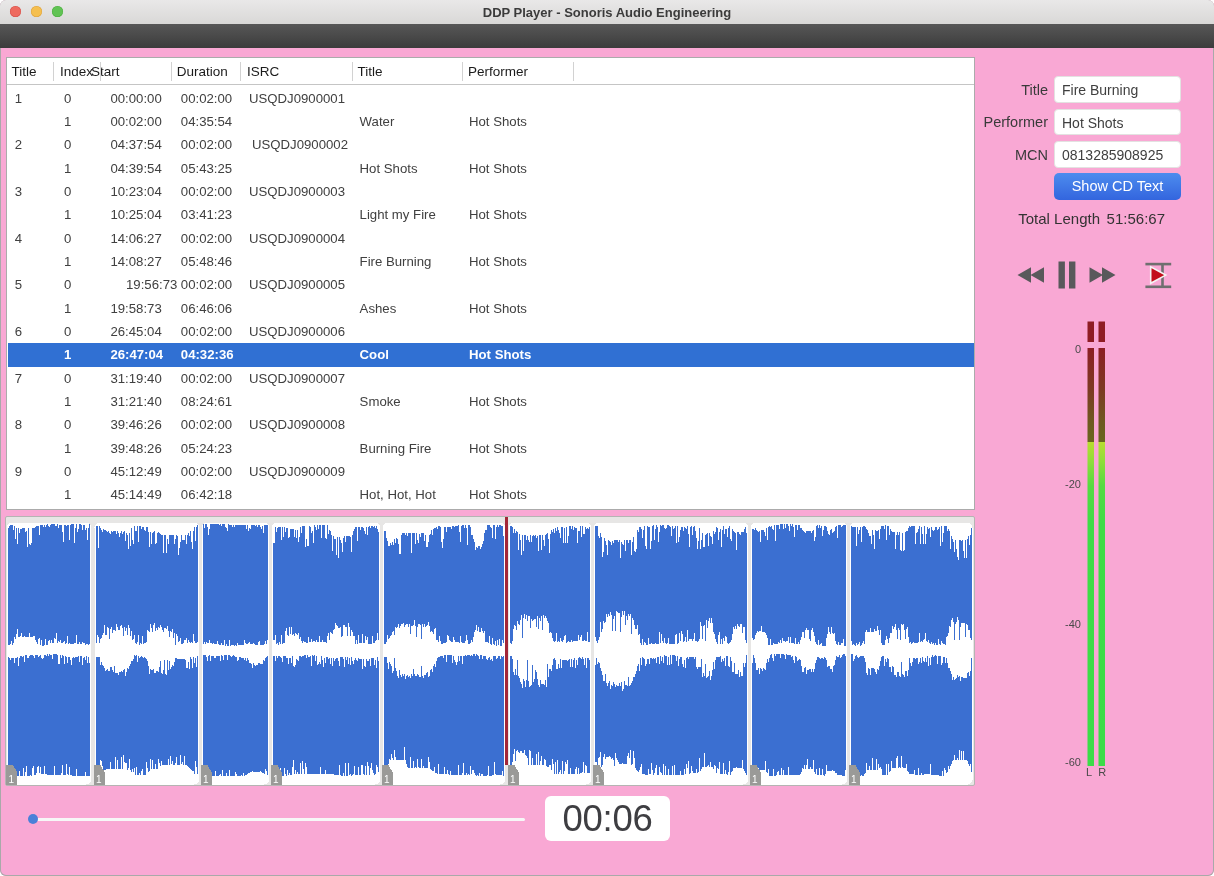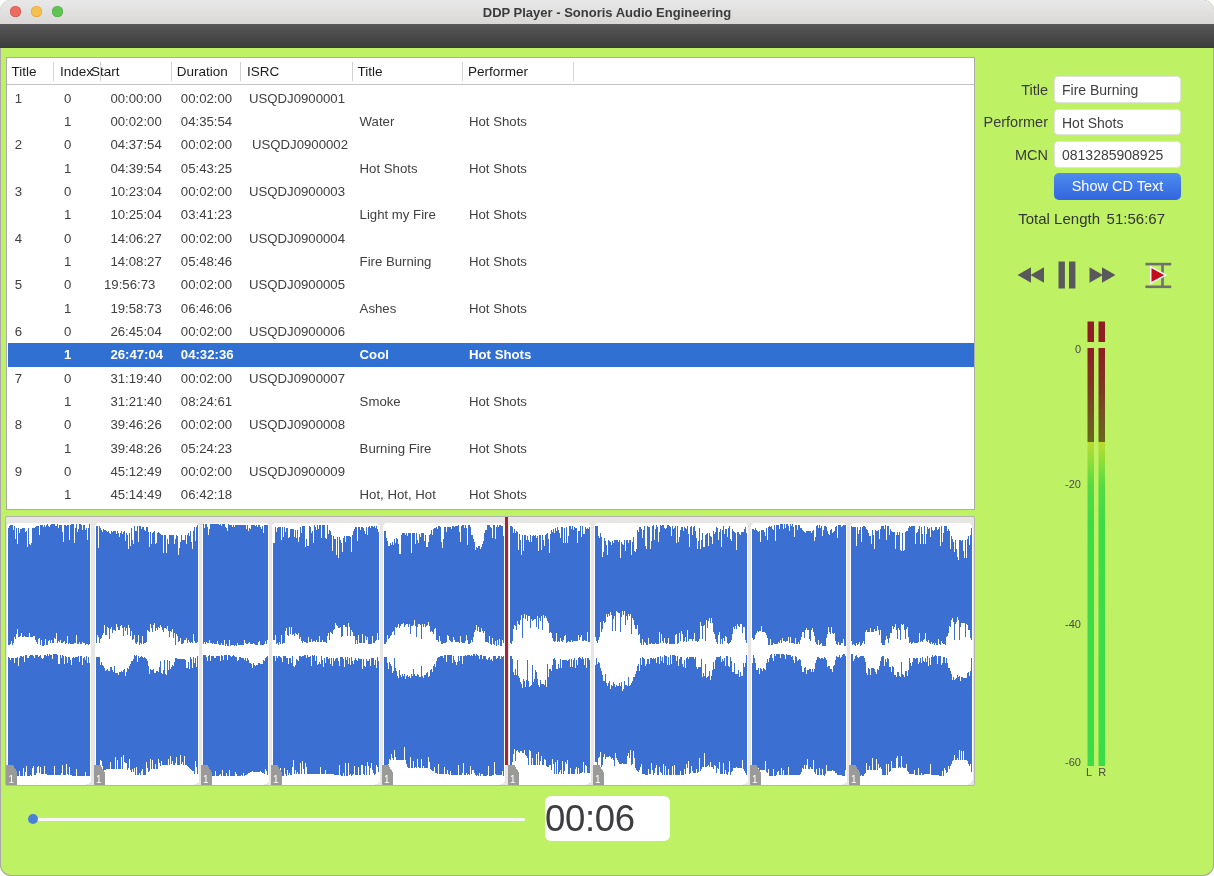--- a/index.html
+++ b/index.html
@@ -1,16 +1,16 @@
 <!DOCTYPE html>
 <html><head><meta charset="utf-8"><style>
 * { margin:0; padding:0; box-sizing:border-box; }
 html,body { width:1214px; height:876px; background:#fff; font-family:"Liberation Sans",sans-serif; -webkit-font-smoothing:antialiased; }
-.win { position:absolute; left:0; top:0; width:1214px; height:876px; background:#bef264;
-  border-radius:11px; overflow:hidden; box-shadow:inset 0 0 0 1px #a9a9a9; }
+.win { position:absolute; left:0; top:0; width:1214px; height:876px; background:#f9a8d4;
+  border-radius:6px; overflow:hidden; box-shadow:inset 0 0 0 1px #a9a9a9; }
 .titlebar { position:absolute; left:0; top:0; width:100%; height:24px;
   background:linear-gradient(#e9e8e8,#d9d8d7); }
 .tl { position:absolute; top:5.7px; width:11.6px; height:11.6px; border-radius:50%; }
 .title { position:absolute; top:0; left:0; width:100%; height:24px; line-height:25px;
   text-align:center; font-size:13px; font-weight:bold; color:#3b3b3b; }
 .menubar { position:absolute; left:0; top:24px; width:100%; height:24px;
   background:linear-gradient(#575757,#3c3c3c); }
 .menubar span { position:absolute; top:0; height:32px; line-height:25px; color:#fff; font-size:20px;margin-top:36px; }
 .tablebox { position:absolute; left:6px; top:57px; width:969px; height:453px; background:#fff;
   border:1px solid #ababab; }
@@ -24,21 +24,21 @@
 .input { position:absolute; left:1054px; width:127px; height:26.5px; background:#fff;
   border:1px solid #e3e2e1; border-radius:4px; font-size:14px; color:#3f3f3f;
   line-height:26px; padding-left:7px; }
 .btn { position:absolute; left:1054px; top:173px; width:127px; height:27px; border-radius:5px;
   background:linear-gradient(#4d8cee,#3365de); color:#fff; font-size:14.5px; text-align:center;
   line-height:27px; }
 .meterlab { position:absolute; font-size:11px; color:#4a4a4a; width:30px; text-align:right; }
 .wavebox { position:absolute; left:5px; top:516px; width:970px; height:270px;
   background:#e7e6e5; border:1px solid #b5b4b3; border-radius:2px; }
 .timebox { position:absolute; left:545px; top:796px; width:125px; height:45px; background:#fff;
-  border-radius:6px; color:#3e3e42; font-size:36.5px; letter-spacing:-0.3px; line-height:45.5px; }
+  border-radius:6px; color:#3e3e42; font-size:36.5px; letter-spacing:-0.3px; text-align:center; line-height:45.5px; }
 .status { position:absolute; left:16px; top:855px; font-size:14px; color:#3a3a3a; }
 </style></head><body>
 <div class="win">
   <div class="titlebar">
     <div class="title">DDP Player - Sonoris Audio Engineering</div>
     <div class="tl" style="left:9.8px;background:#ee6a5f;box-shadow:inset 0 0 0 0.5px #d5504a;"></div>
     <div class="tl" style="left:30.8px;background:#f5bf4f;box-shadow:inset 0 0 0 0.5px #dda13d;"></div>
     <div class="tl" style="left:51.9px;background:#61c354;box-shadow:inset 0 0 0 0.5px #4caf3f;"></div>
   </div>
   <div class="menubar">
@@ -118,21 +118,21 @@
 <div class="row" style="top:191.95px">
         <span style="left:56px">1</span>
         <span style="left:102.4px">14:08:27</span>
         <span style="left:172.8px">05:48:46</span>
         <span style="left:351.6px">Fire Burning</span>
         <span style="left:461px">Hot Shots</span>
       </div>
 <div class="row" style="top:215.30px">
         <span style="left:6.7px">5</span>
         <span style="left:56px">0</span>
-        <span style="left:96px">19:56:73</span>
+        <span style="left:118px">19:56:73</span>
         <span style="left:172.8px">00:02:00</span>
         <span style="left:241px">USQDJ0900005</span>
       </div>
 <div class="row" style="top:238.65px">
         <span style="left:56px">1</span>
         <span style="left:102.4px">19:58:73</span>
         <span style="left:172.8px">06:46:06</span>
         <span style="left:351.6px">Ashes</span>
         <span style="left:461px">Hot Shots</span>
       </div>

